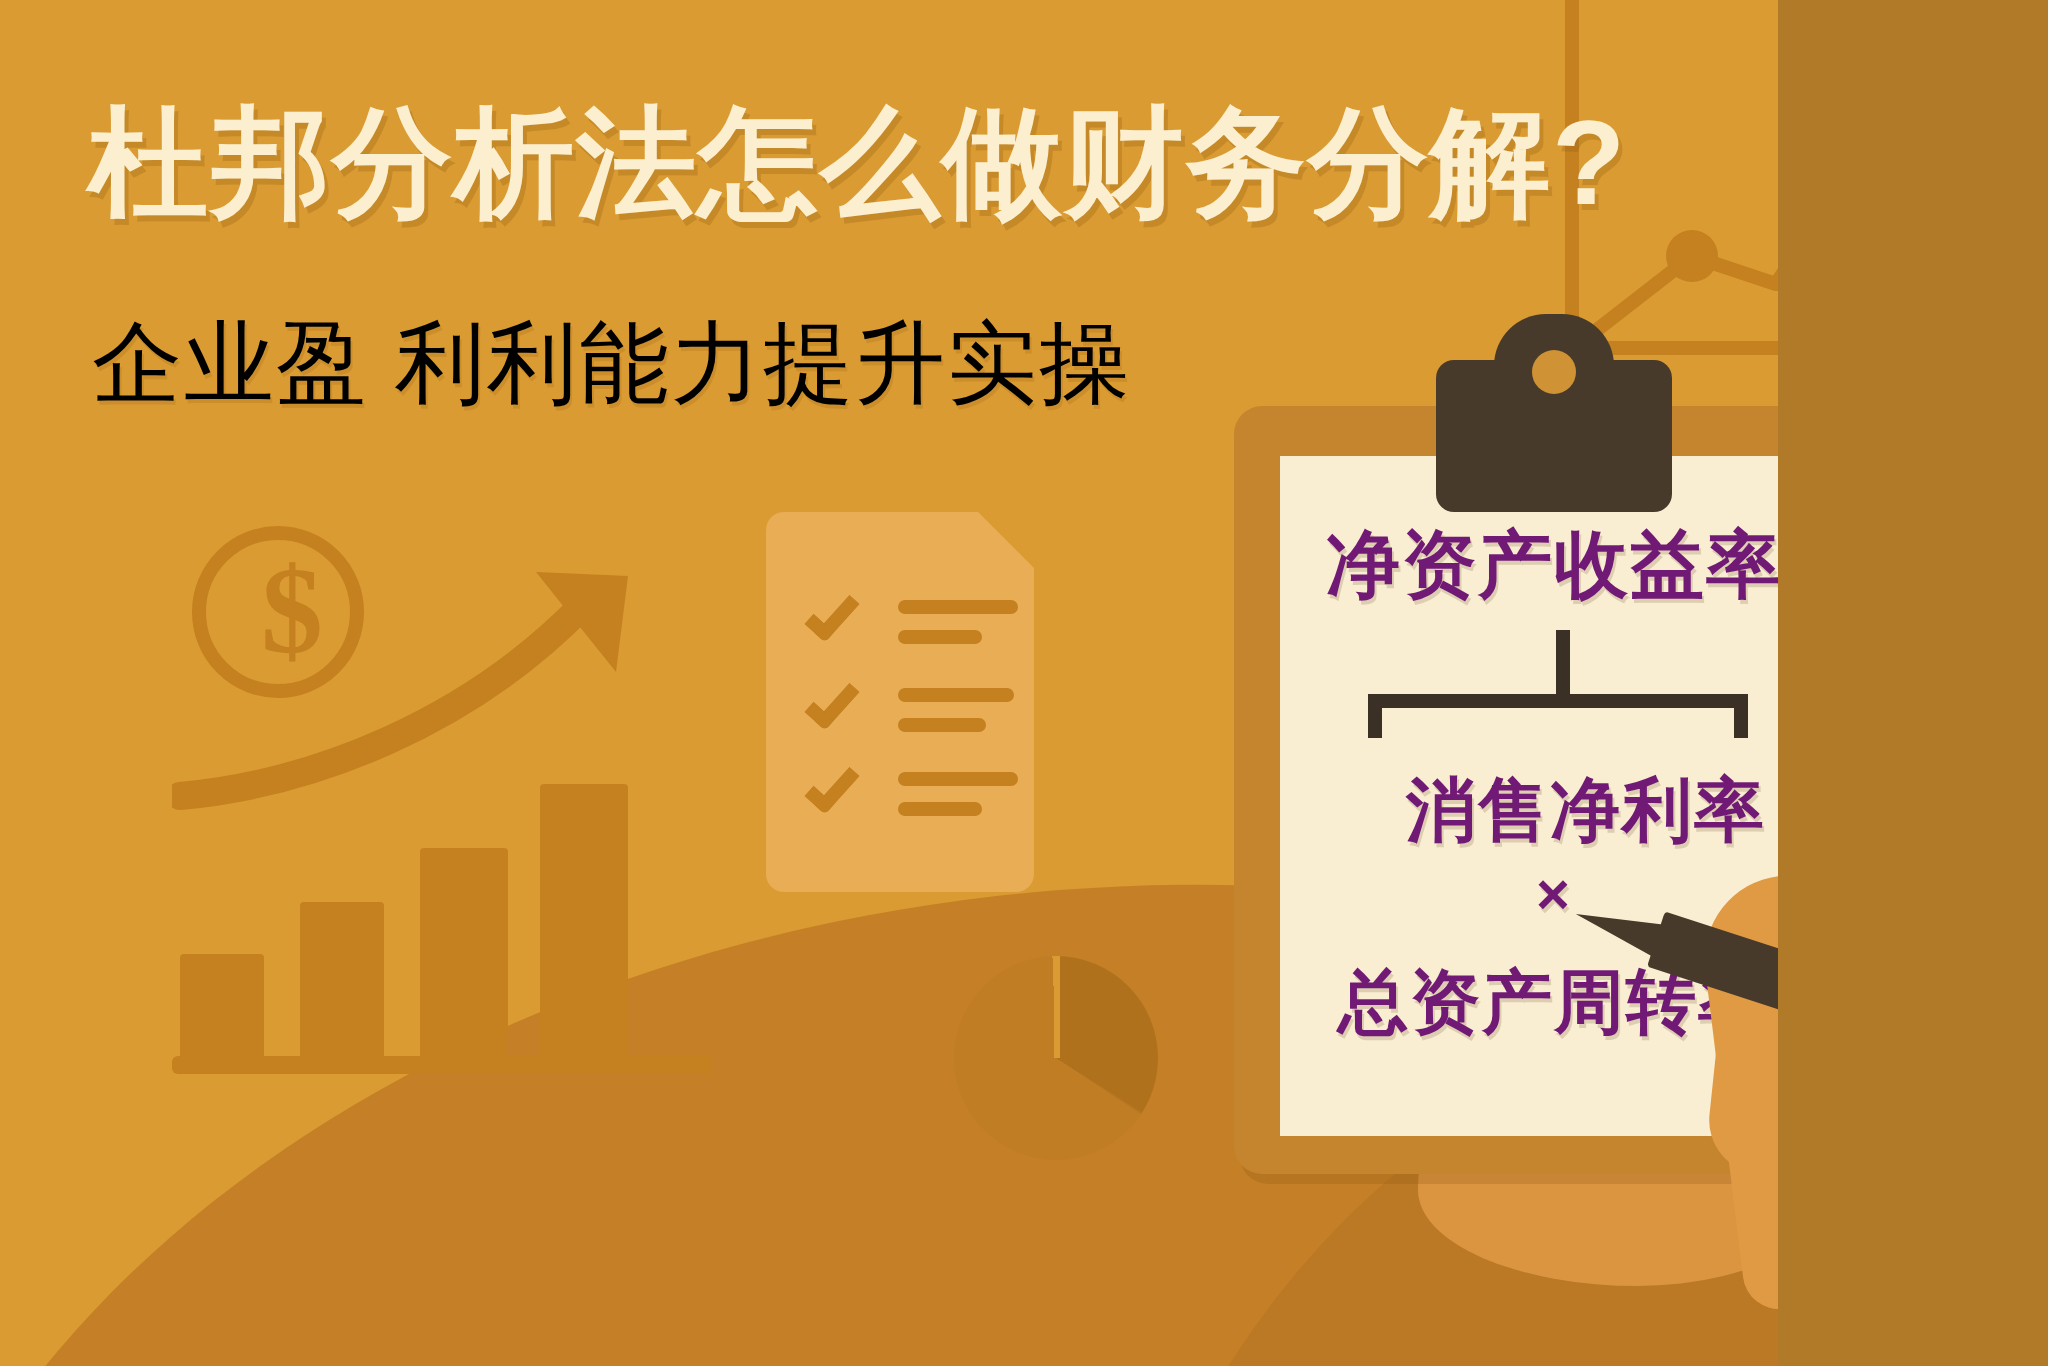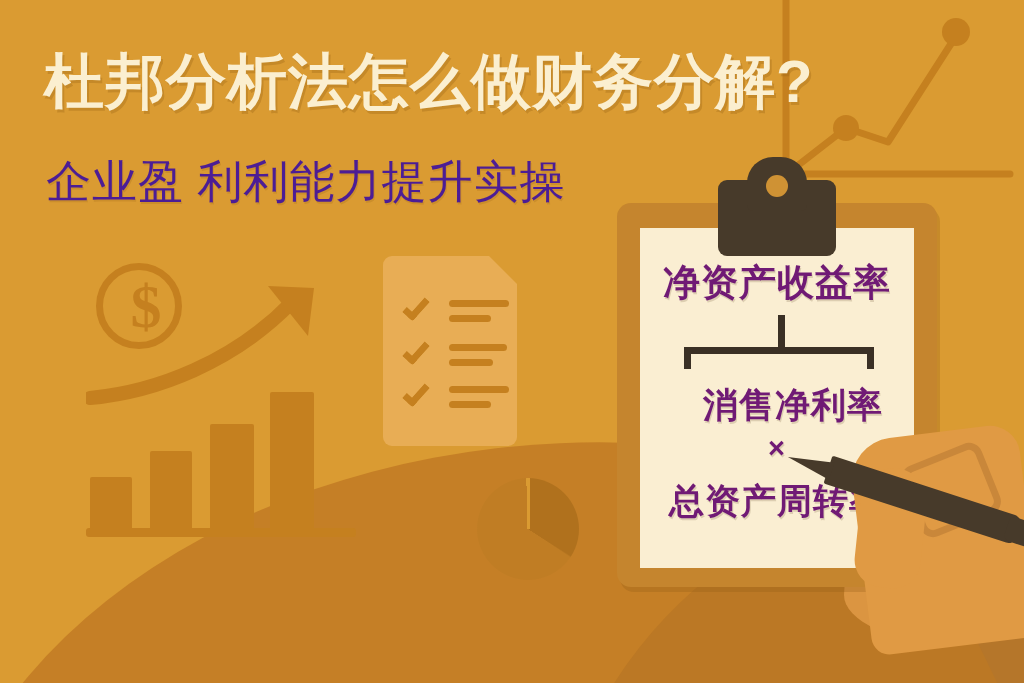--- a/index.html
+++ b/index.html
@@ -2,21 +2,21 @@
 <html><head>
 <meta charset="utf-8">
 <style>
   html, body {
     margin: 0;
     padding: 0;
     background: #b07a28;
   }
   #stage {
     position: relative;
-    width: 1024px;
+    width: 889px;
     height: 683px;
     overflow: hidden;
     background: #da9b32;
     font-family: "Liberation Sans", "DejaVu Sans", sans-serif;
   }
 
   
   .wave-a {
     position: absolute;
     left: -80px;
@@ -59,21 +59,21 @@
     font-weight: bold;
     line-height: 1.0;
     letter-spacing: 1px;
     text-shadow: 2px 3px 0 rgba(150, 95, 20, .30);
     white-space: nowrap;
   }
   .subhead {
     position: absolute;
     left: 46px;
     top: 158px;
-    color: #4c1d95;
+    color: #000000;
     font-size: 45px;
     font-weight: normal;
     line-height: 1.05;
     letter-spacing: 1px;
     text-shadow: 1px 2px 0 rgba(150, 95, 20, .22);
     white-space: nowrap;
   }
 
   
   .coin {

